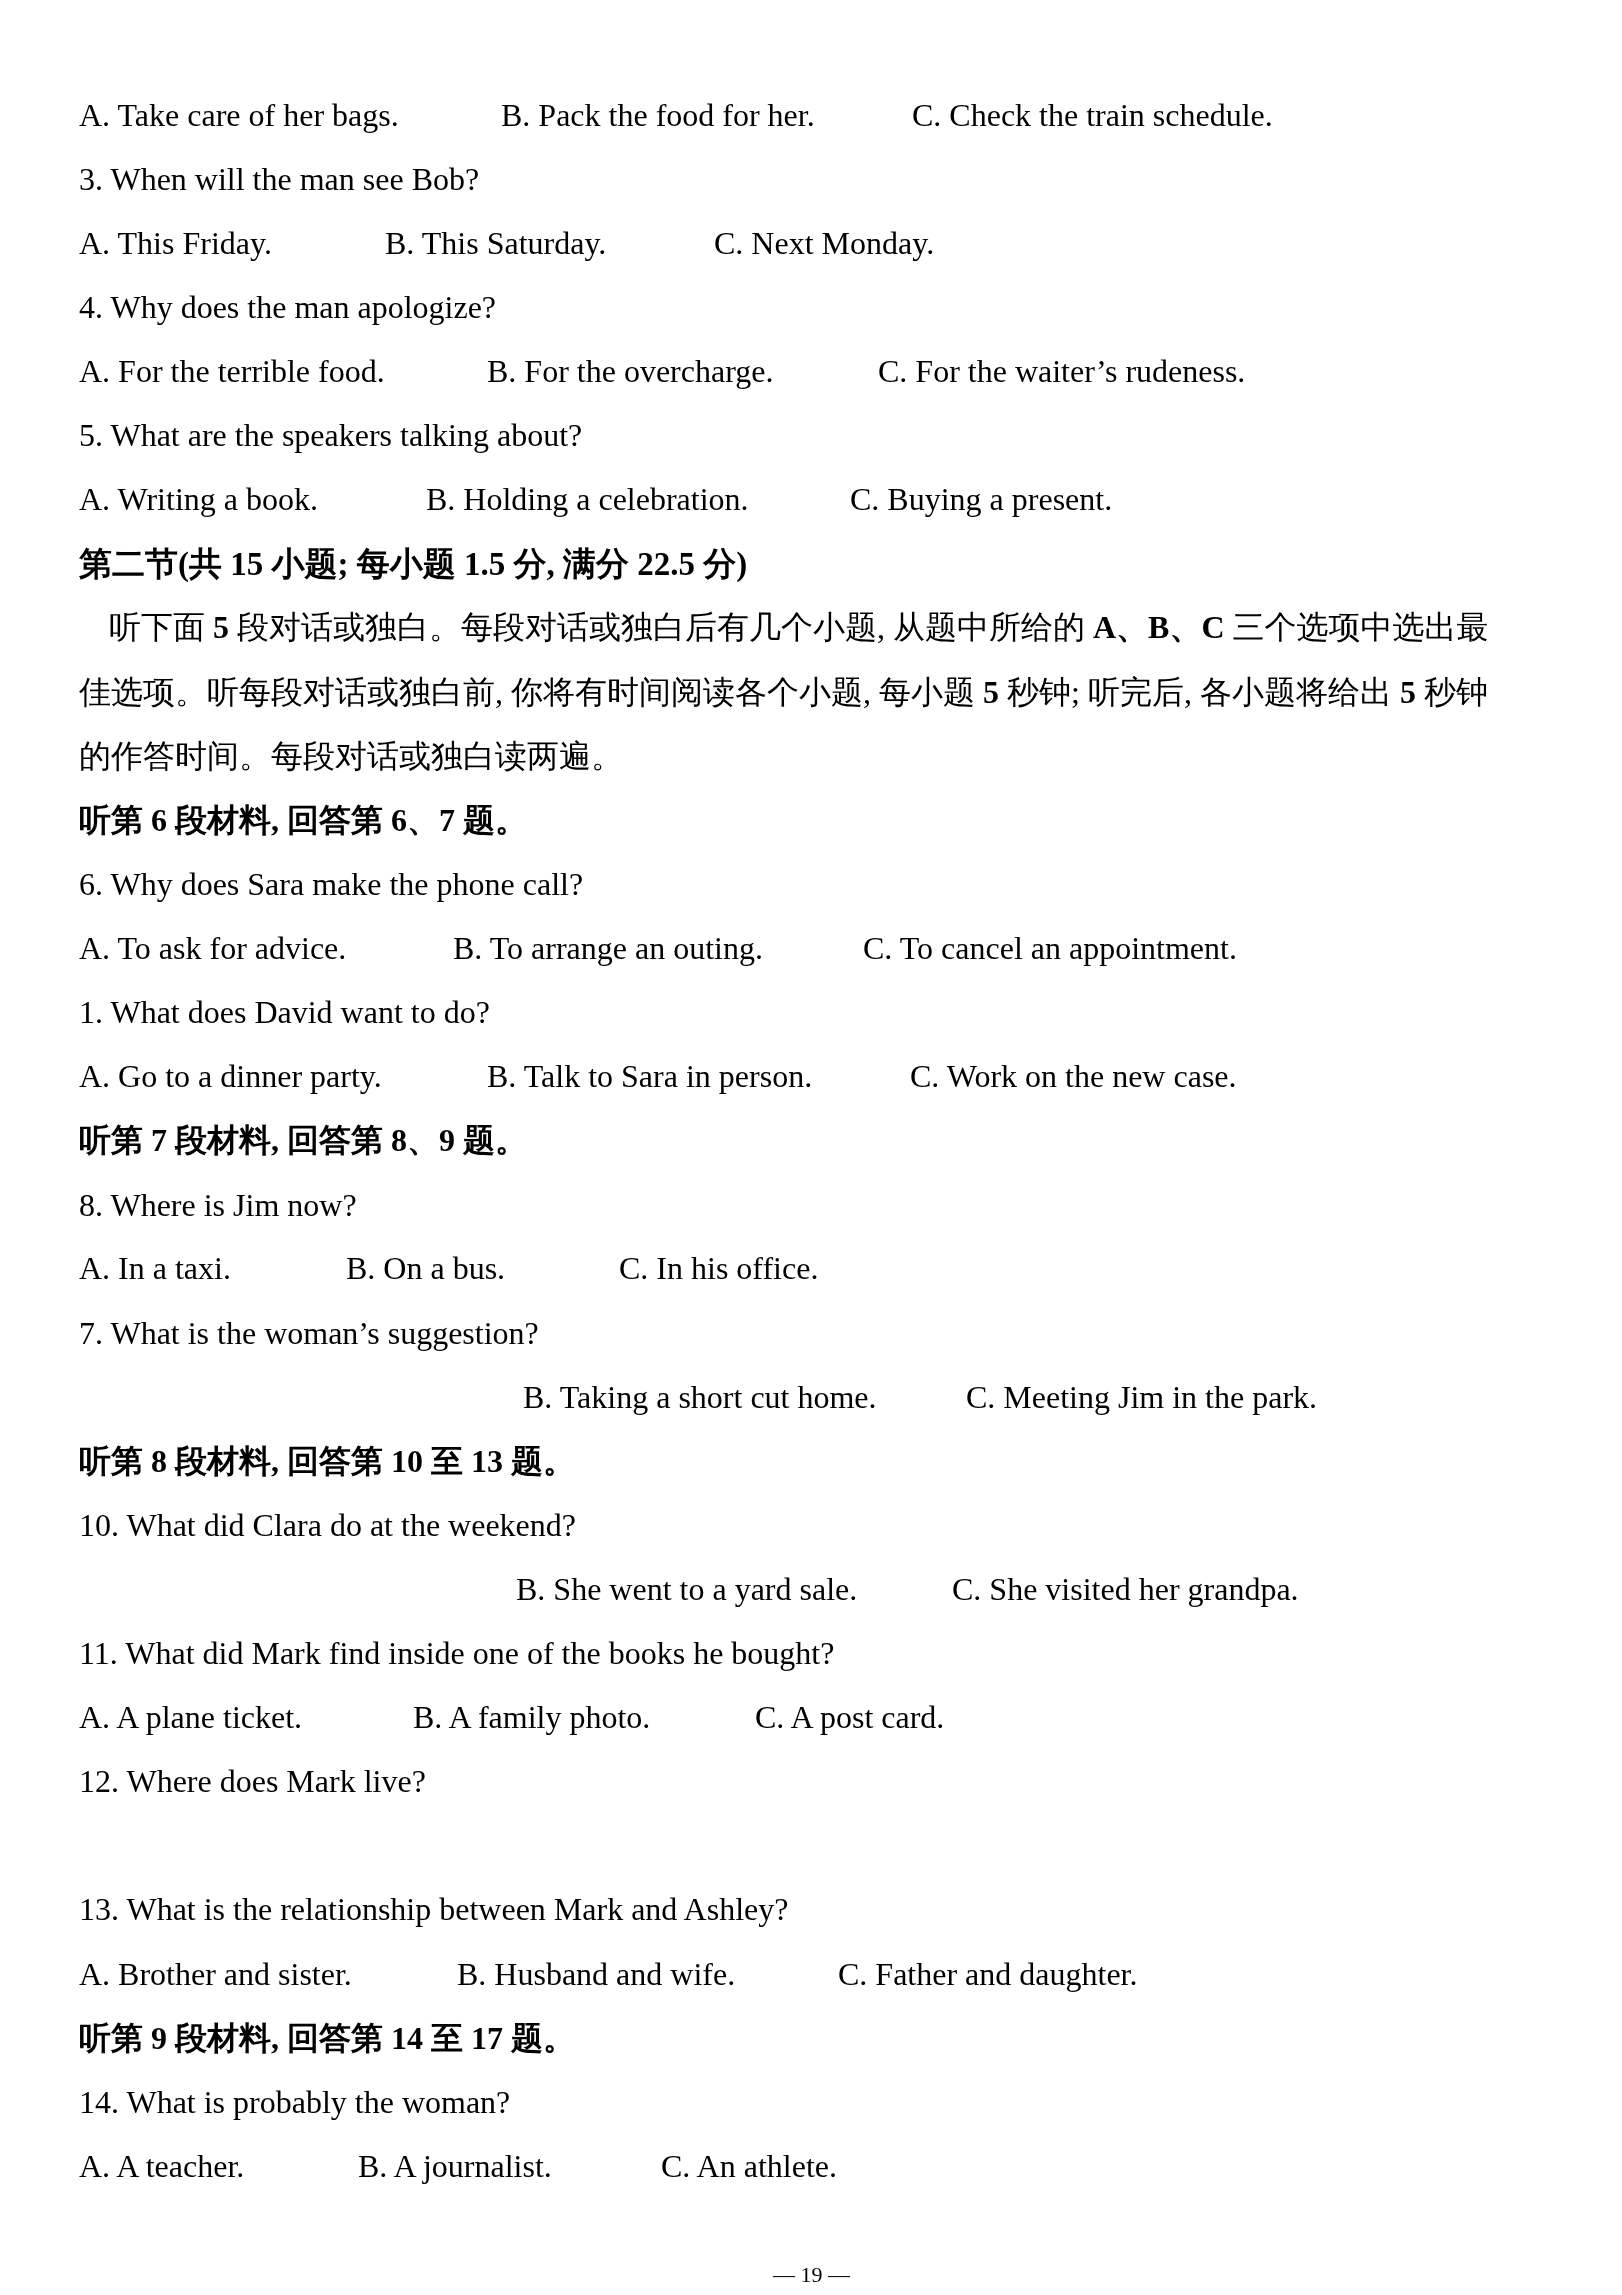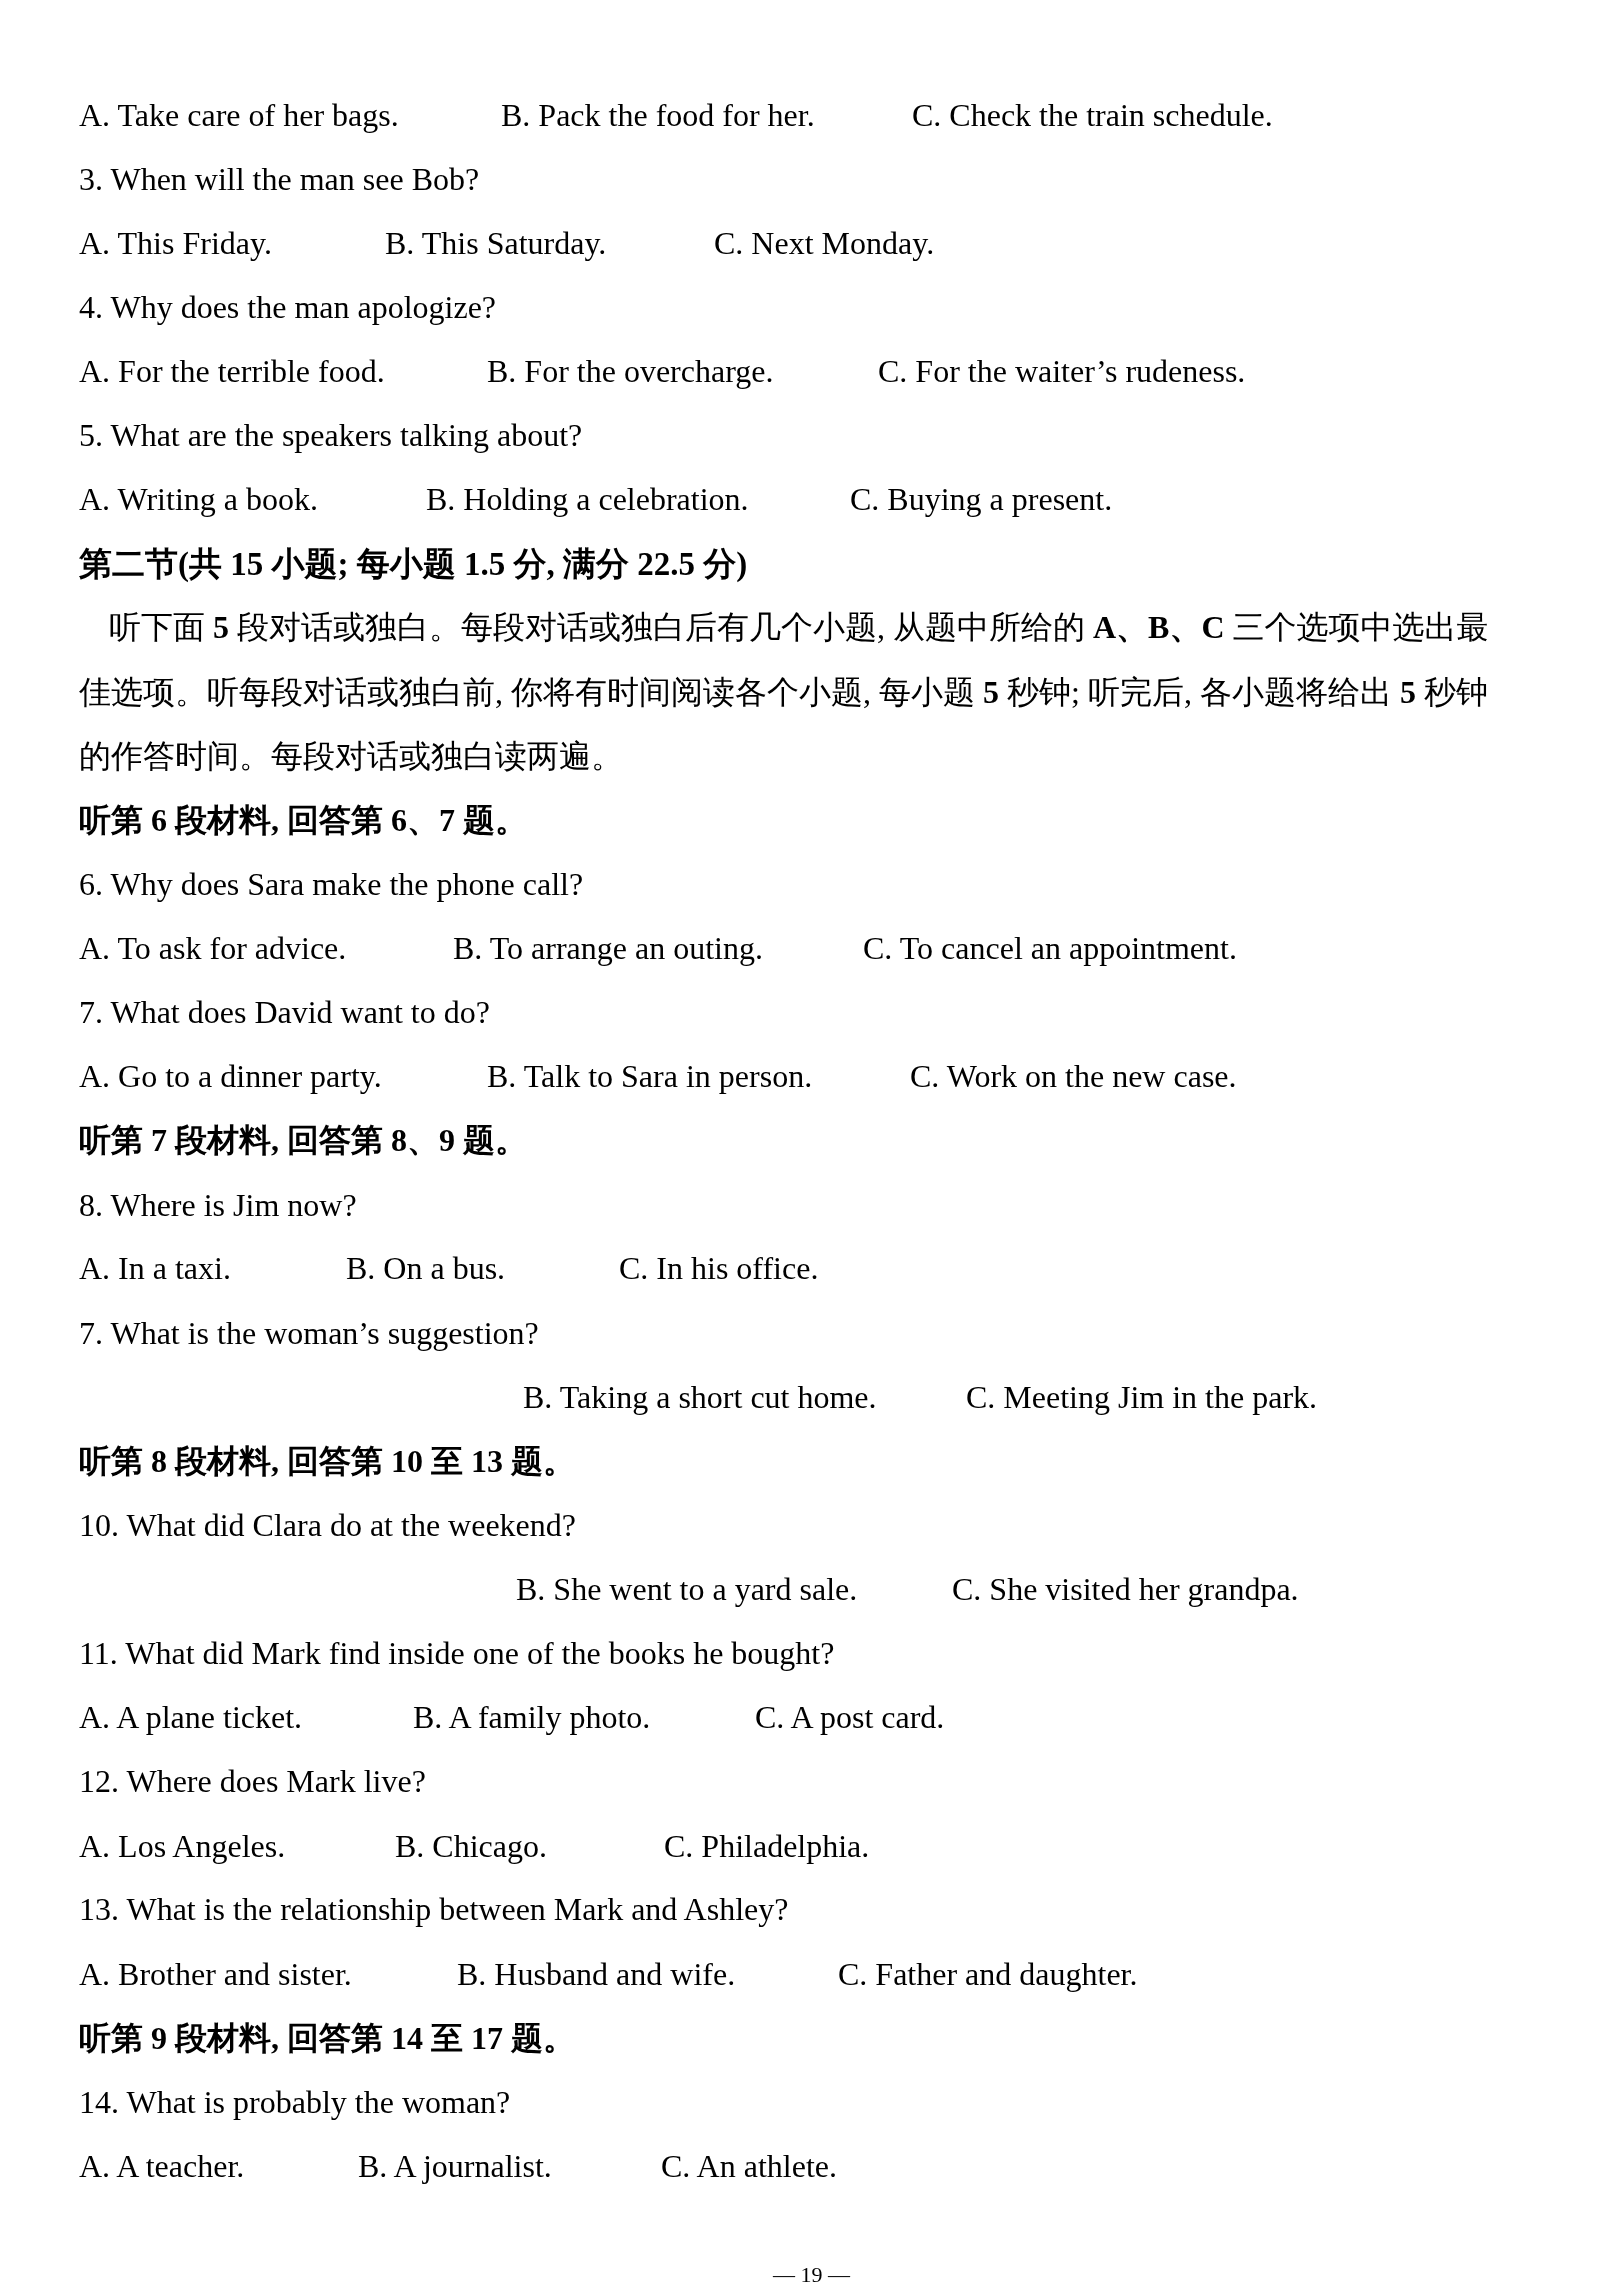--- a/index.html
+++ b/index.html
@@ -94,21 +94,21 @@
   </div>
   <div class="row" style="top:851px">
     <span class="t left">6. Why does Sara make the phone call?</span>
   </div>
   <div class="row" style="top:915px">
     <span class="t left">A. To ask for advice.</span>
     <span class="t" style="left:453px">B. To arrange an outing.</span>
     <span class="t" style="left:863px">C. To cancel an appointment.</span>
   </div>
   <div class="row" style="top:979px">
-    <span class="t left">7. What does David want to do?</span>
+    <span class="t left">1. What does David want to do?</span>
   </div>
   <div class="row" style="top:1043px">
     <span class="t left">A. Go to a dinner party.</span>
     <span class="t" style="left:487px">B. Talk to Sara in person.</span>
     <span class="t" style="left:910px">C. Work on the new case.</span>
   </div>
 
   <div class="row material-row" style="top:1107px">
     <span class="t left">听第 7 段材料, 回答第 8、9 题。</span>
   </div>
@@ -142,25 +142,20 @@
     <span class="t left">11. What did Mark find inside one of the books he bought?</span>
   </div>
   <div class="row" style="top:1684px">
     <span class="t left">A. A plane ticket.</span>
     <span class="t" style="left:413px">B. A family photo.</span>
     <span class="t" style="left:755px">C. A post card.</span>
   </div>
   <div class="row" style="top:1748px">
     <span class="t left">12. Where does Mark live?</span>
   </div>
-  <div class="row" style="top:1813px">
-    <span class="t left">A. Los Angeles.</span>
-    <span class="t" style="left:395px">B. Chicago.</span>
-    <span class="t" style="left:664px">C. Philadelphia.</span>
-  </div>
   <div class="row" style="top:1876px">
     <span class="t left">13. What is the relationship between Mark and Ashley?</span>
   </div>
   <div class="row" style="top:1941px">
     <span class="t left">A. Brother and sister.</span>
     <span class="t" style="left:457px">B. Husband and wife.</span>
     <span class="t" style="left:838px">C. Father and daughter.</span>
   </div>
 
   <div class="row material-row" style="top:2005px">

